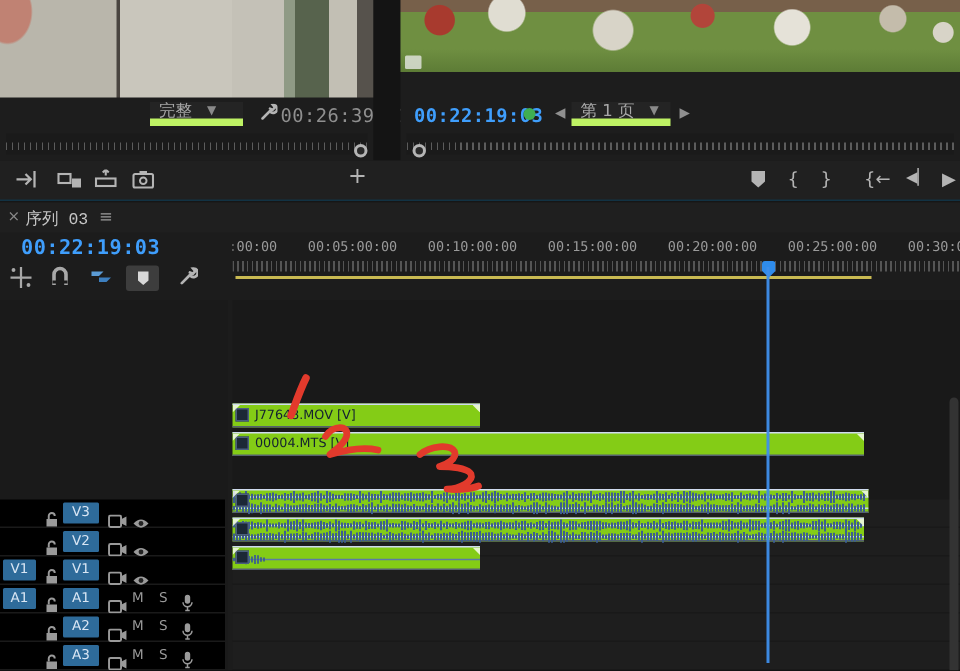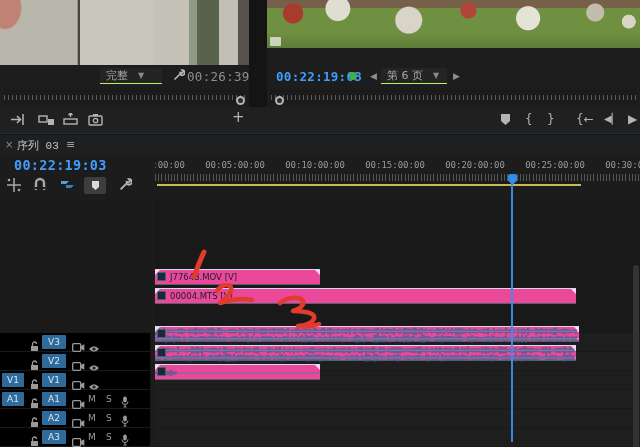--- a/index.html
+++ b/index.html
@@ -20,21 +20,21 @@
       radial-gradient(circle 14px at 7% 28%, #a83a2e 0 70%, transparent 75%),
       radial-gradient(circle 17px at 19% 18%, #e0ddd2 0 70%, transparent 76%),
       radial-gradient(circle 19px at 38% 42%, #d8d4c8 0 68%, transparent 74%),
       radial-gradient(circle 11px at 54% 22%, #b2453a 0 70%, transparent 76%),
       radial-gradient(circle 17px at 70% 38%, #e5e2d8 0 68%, transparent 74%),
       radial-gradient(circle 13px at 88% 26%, #c4bcab 0 66%, transparent 73%),
       radial-gradient(circle 10px at 97% 45%, #d8d4c8 0 66%, transparent 73%),
       linear-gradient(180deg,#77604a 0 16%,#6f8f41 16% 68%,#5d7c36 100%);}
   .vid-logo{position:absolute;left:3px;bottom:2px;width:11px;height:9px;background:#eee;opacity:.75;border-radius:1px;}
   .mon-ctrl{position:absolute;left:0;right:0;top:65px;height:22px;display:flex;align-items:center;color:#9a9a9a;font-size:11px;}
-  .dropdown{display:flex;align-items:center;gap:10px;background:#242424;border-bottom:1px solid #bef264;
+  .dropdown{display:flex;align-items:center;gap:10px;background:#242424;border-bottom:5px solid #bef264;
             padding:1px 6px;height:16px;color:#a8a8a8;}
   .chev{font-size:8px;color:#8a8a8a;}
   .tc{font-family:"DejaVu Sans Mono","Liberation Mono",monospace;font-size:12.5px;letter-spacing:.3px;}
   .tc.gray{color:#8f8f8f;}
   .tc.blue{color:#3f9efc;font-weight:bold;}
   .scrub{position:absolute;left:4px;right:4px;top:89px;height:14px;background:#1a1a1a;
          border-top:4px solid transparent;
          background-image:repeating-linear-gradient(90deg,#5c5c5c 0 1px,transparent 1px 4px);
          background-size:100% 5px;background-repeat:no-repeat;background-position:0 2px;}
   .knob{position:absolute;top:3px;width:9px;height:9px;border-radius:50%;background:#2a2a2a;border:2px solid #b5b5b5;}
@@ -72,21 +72,21 @@
   .hdrcol{position:absolute;left:0;top:65px;width:152px;bottom:0;background:#1a1a1a;}
   .hrow{position:absolute;left:0;width:150px;height:18px;background:#000000;}
   .badge{position:absolute;top:2px;height:14px;min-width:22px;background:#2e6b9a;color:#d9e6f4;
          font-size:9px;line-height:14px;text-align:center;border-radius:1px;padding:0 2px;}
   .mslabel{position:absolute;top:4px;font-size:9px;color:#9a9a9a;}
   .hico{position:absolute;}
 
   
   .lanecol{position:absolute;left:155px;right:0;top:65px;bottom:0;background:#191919;}
   .lane{position:absolute;left:0;right:0;height:18px;background:#1e1e1e;}
-  .clip{position:absolute;background:#ec4899;border-top:1px solid #cfdbee;border-bottom:1px solid #55616f;}
+  .clip{position:absolute;background:#84cc16;border-top:1px solid #cfdbee;border-bottom:1px solid #55616f;}
   .cname{font-size:8.5px;color:#132031;line-height:10px;padding:2px 2px 0 15px;white-space:nowrap;overflow:hidden;}
   .fxb{position:absolute;left:2px;top:2px;width:9px;height:9px;background:#1c2836;border:1px solid #4a5e7e;}
   .fade{position:absolute;top:0;width:5px;height:5px;background:#fff;opacity:.8;}
   .fade.l{left:0;clip-path:polygon(0 0,100% 0,0 100%);}
   .fade.r{right:0;clip-path:polygon(0 0,100% 0,100% 100%);}
   .wave{position:absolute;left:0;top:0;}
   .vsb{position:absolute;right:1px;top:130px;width:6px;height:232px;background:#333;border-radius:3px;}
 
   
   .anno{position:absolute;left:0;top:0;z-index:40;pointer-events:none;}
@@ -119,21 +119,21 @@
 
   <div class="mon prg">
     <div class="vid prg-vid">
       <div class="vid-logo"></div>
     </div>
     <div class="mon-ctrl">
       <span class="tc blue" style="position:absolute;left:9px;top:4px;">00:22:19:03</span>
       <span class="greendot" style="left:82px;top:7px;"></span>
       <span class="navarrow" style="position:absolute;left:103px;top:6px;">◀</span>
       <div class="dropdown" style="position:absolute;left:114px;top:3px;width:66px;">
-        <span>第 6 页</span>
+        <span>第 1 页</span>
         <span class="chev">▼</span>
       </div>
       <span class="navarrow" style="position:absolute;left:186px;top:6px;">▶</span>
     </div>
     <div class="scrub">
       <div class="knob" style="left:4px;"></div>
     </div>
   </div>
 
   <div class="btnbar">

